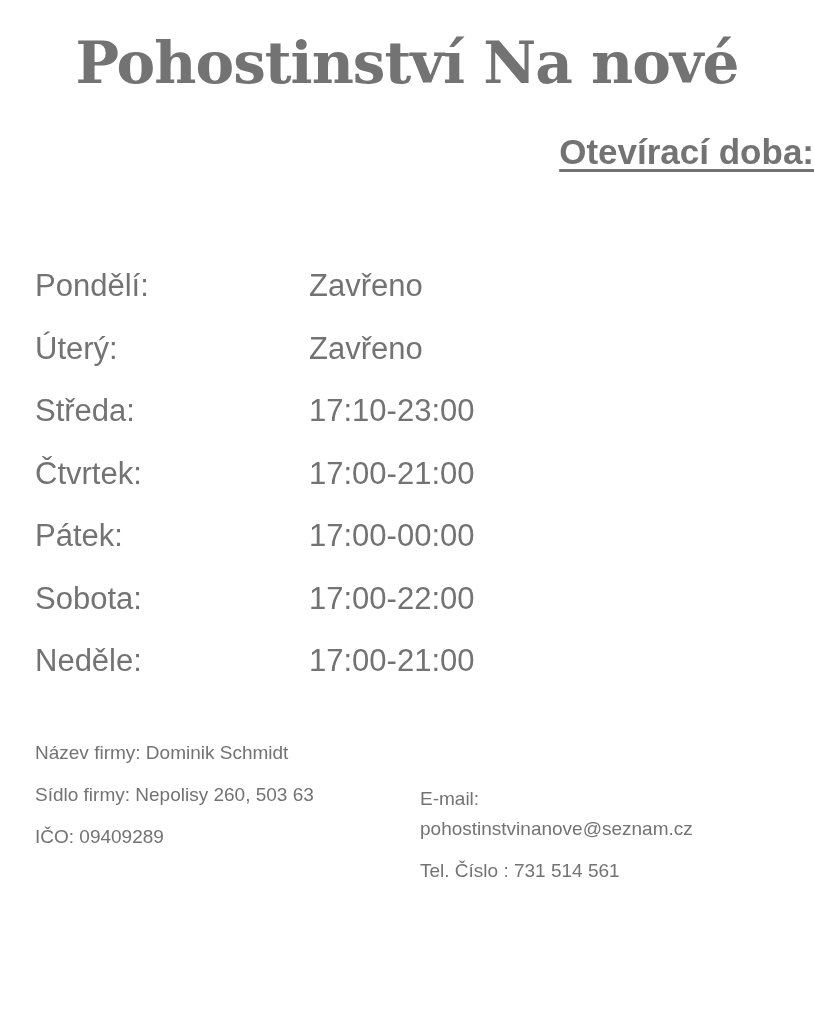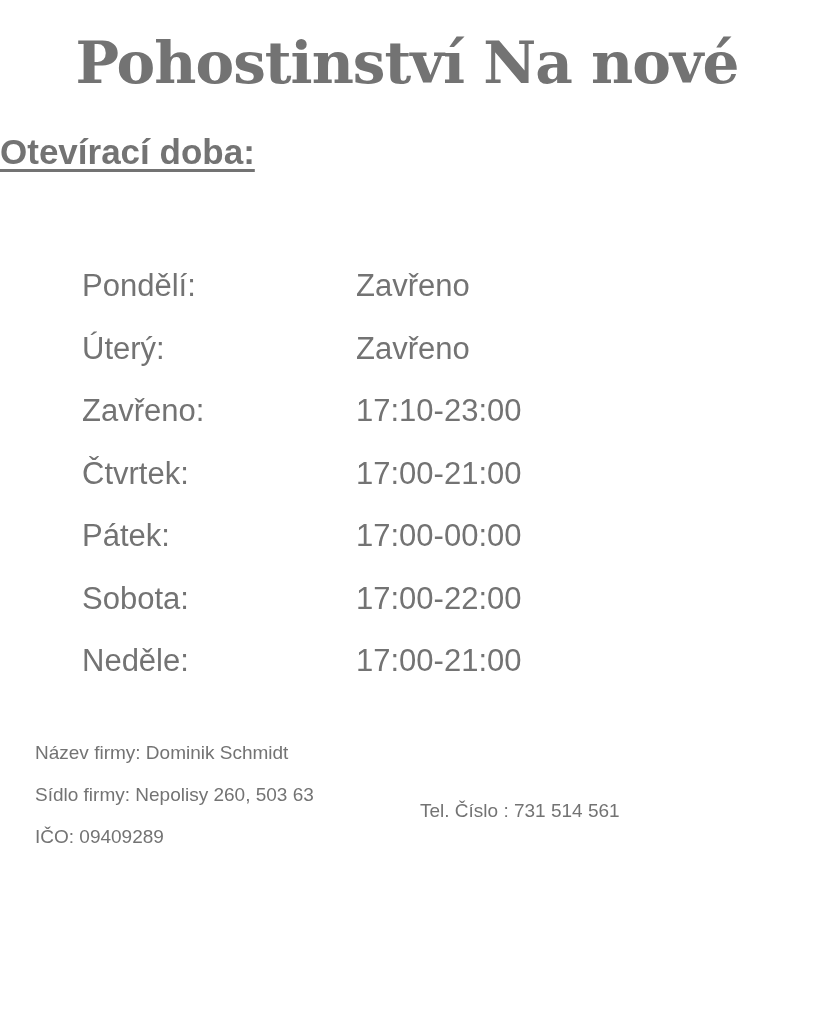--- a/index.html
+++ b/index.html
@@ -29,42 +29,41 @@
     line-height: 78px;
     letter-spacing: -1px;
     white-space: nowrap;
   }
   .subtitle {
     position: absolute;
     top: 128px;
     left: 0;
     width: 100%;
     margin: 0;
-    text-align: left;
+    text-align: right;
     font-size: 35px;
     line-height: 48px;
     font-weight: 600;
     text-decoration: underline;
     text-underline-offset: 5px;
   }
   .hours {
     position: absolute;
     top: 255px;
     left: 35px;
     right: 35px;
   }
   .hours-row {
     display: flex;
     align-items: center;
     height: 62.5px;
     font-size: 31px;
   }
   .hours-day {
     flex: 0 0 274px;
-    margin-left: 47px;
   }
   .hours-time {
     flex: 1 1 auto;
   }
   .footer-left {
     position: absolute;
     left: 35px;
     top: 743px;
     font-size: 19px;
   }
@@ -100,21 +99,21 @@
   <div class="hours">
     <div class="hours-row">
       <span class="hours-day">Pondělí:</span>
       <span class="hours-time">Zavřeno</span>
     </div>
     <div class="hours-row">
       <span class="hours-day">Úterý:</span>
       <span class="hours-time">Zavřeno</span>
     </div>
     <div class="hours-row">
-      <span class="hours-day">Zavřeno:</span>
+      <span class="hours-day">Středa:</span>
       <span class="hours-time">17:10-23:00</span>
     </div>
     <div class="hours-row">
       <span class="hours-day">Čtvrtek:</span>
       <span class="hours-time">17:00-21:00</span>
     </div>
     <div class="hours-row">
       <span class="hours-day">Pátek:</span>
       <span class="hours-time">17:00-00:00</span>
     </div>
@@ -128,16 +127,20 @@
     </div>
   </div>
 
   <div class="footer-left">
     <p>Název firmy: Dominik Schmidt</p>
     <p>Sídlo firmy: Nepolisy 260, 503 63</p>
     <p>IČO: 09409289</p>
   </div>
 
   <div class="footer-right">
+    <div class="email-block">
+      <p>E-mail:</p>
+      <p>pohostinstvinanove@seznam.cz</p>
+    </div>
     <p class="phone-line">Tel. Číslo : 731 514 561</p>
   </div>
 
 </div>
 
 </body></html>

